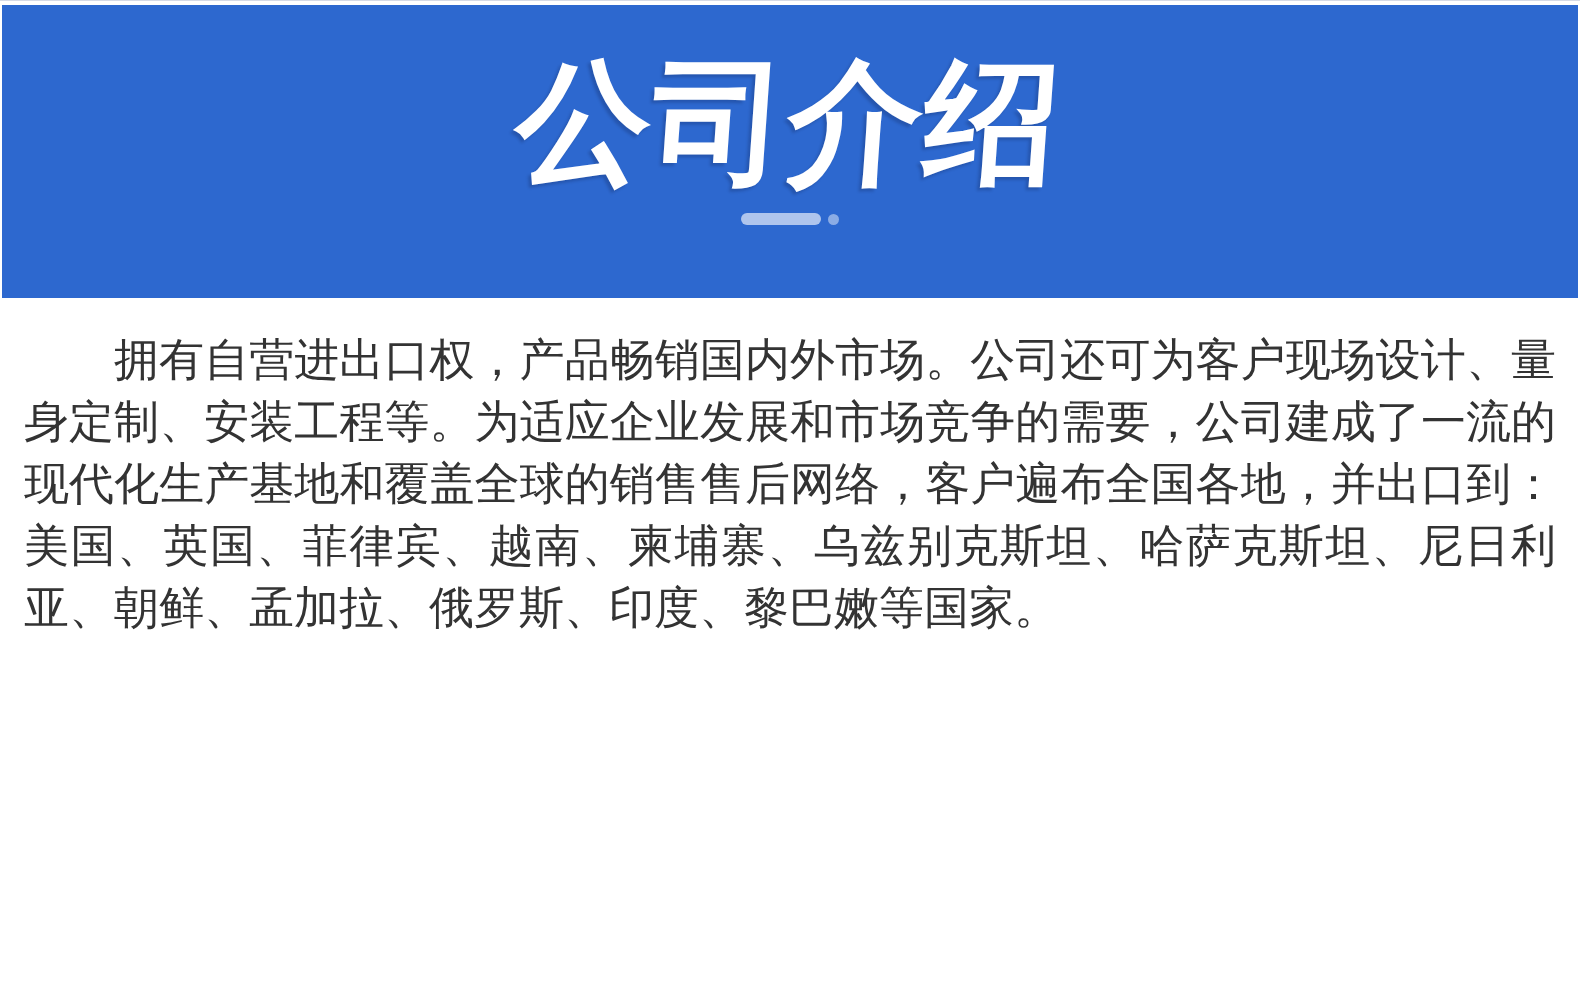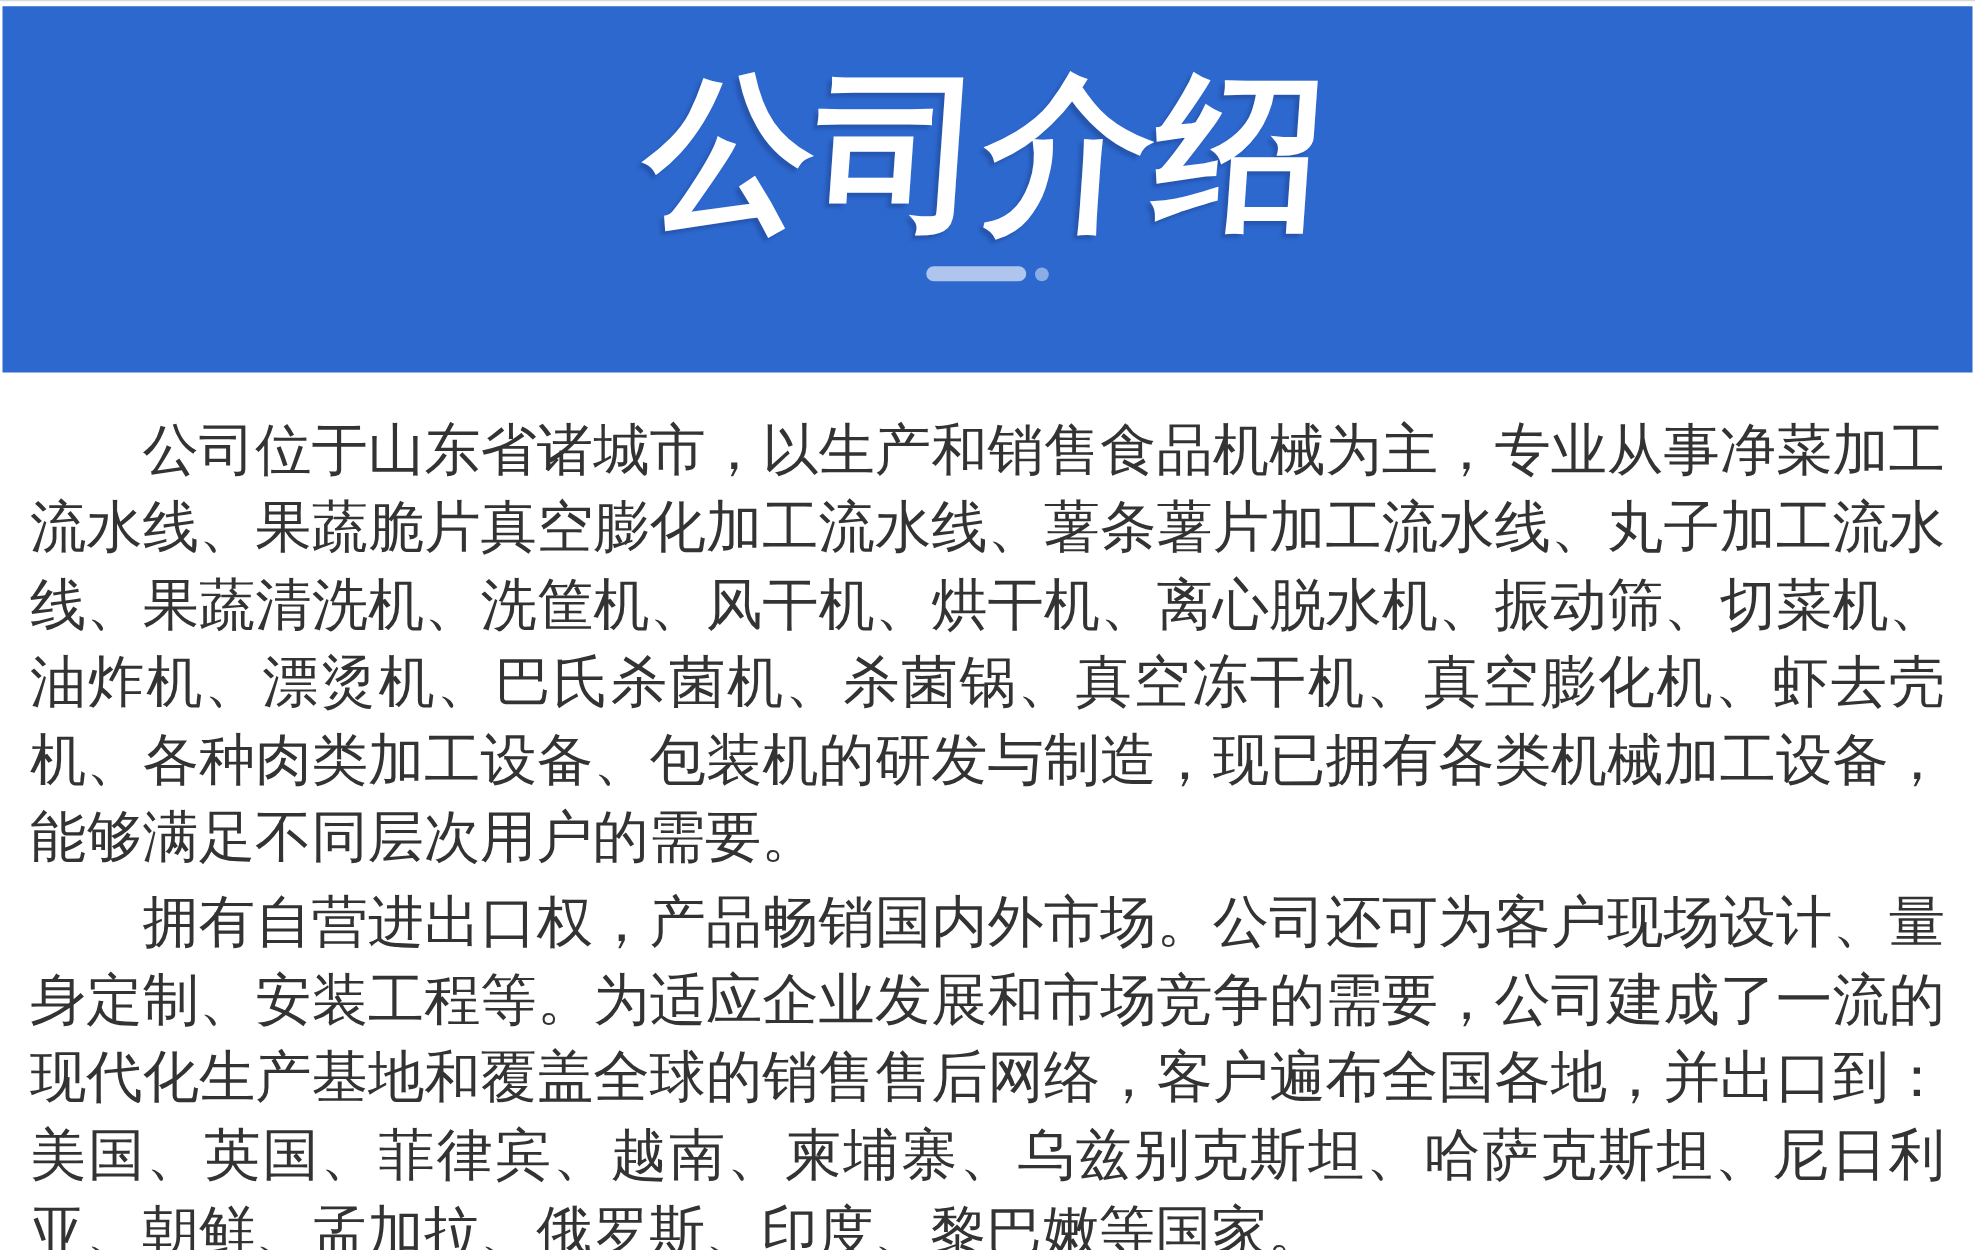--- a/index.html
+++ b/index.html
@@ -73,15 +73,14 @@
 
 <header class="banner">
   <h1 class="banner-title">公司介绍</h1>
   <div class="divider">
     <span class="divider-bar"></span>
     <span class="divider-dot"></span>
   </div>
 </header>
 
 <main class="content">
-  <p>公司位于山东省诸城市，以生产和销售食品机械为主，专业从事净菜加工流水线、果蔬脆片真空膨化加工流水线、薯条薯片加工流水线、丸子加工流水线、果蔬清洗机、洗筐机、风干机、烘干机、离心脱水机、振动筛、切菜机、油炸机、漂烫机、巴氏杀菌机、杀菌锅、真空冻干机、真空膨化机、虾去壳机、各种肉类加工设备、包装机的研发与制造，现已拥有各类机械加工设备，能够满足不同层次用户的需要。</p>
   <p>拥有自营进出口权，产品畅销国内外市场。公司还可为客户现场设计、量身定制、安装工程等。为适应企业发展和市场竞争的需要，公司建成了一流的现代化生产基地和覆盖全球的销售售后网络，客户遍布全国各地，并出口到：美国、英国、菲律宾、越南、柬埔寨、乌兹别克斯坦、哈萨克斯坦、尼日利亚、朝鲜、孟加拉、俄罗斯、印度、黎巴嫩等国家。</p>
 </main>
 
 </body></html>

